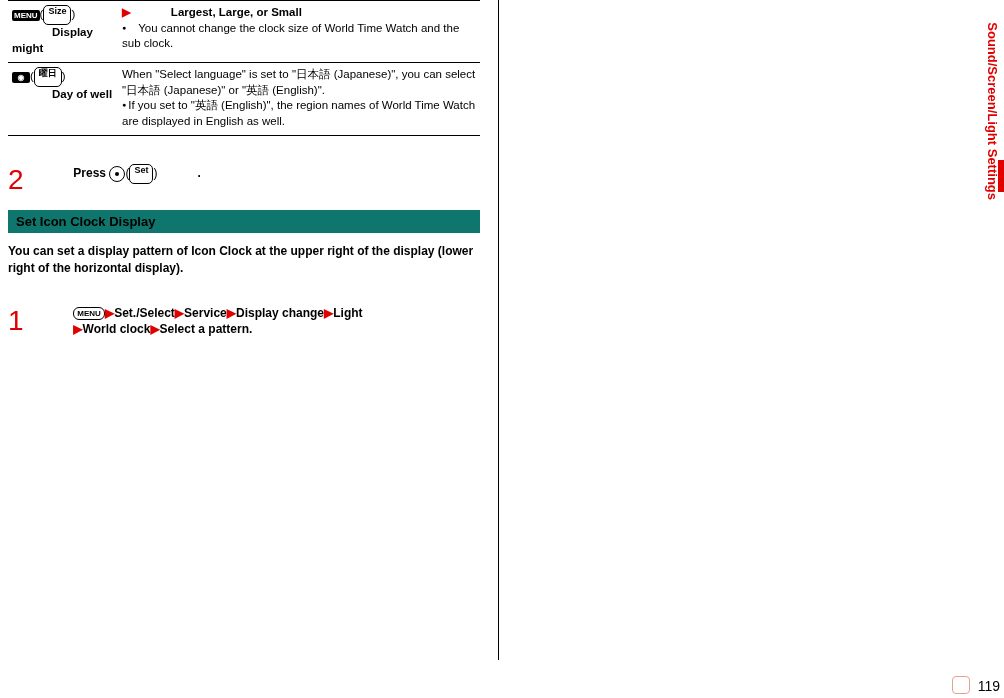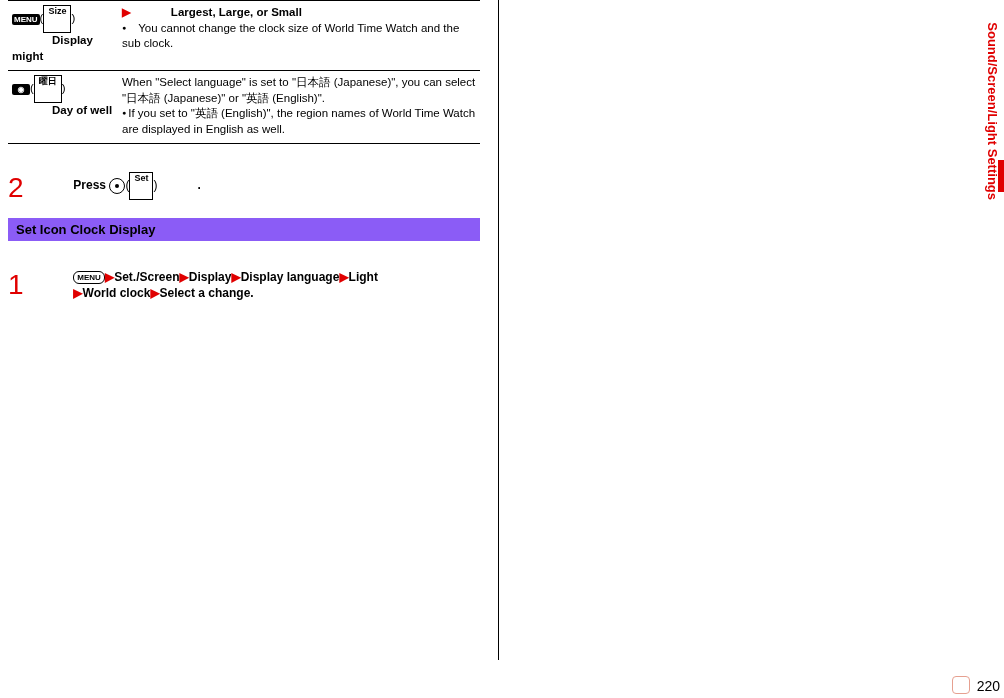--- a/index.html
+++ b/index.html
@@ -46,25 +46,25 @@
     padding: 0 2px;
     line-height: 11px;
     height: 11px;
     vertical-align: middle;
     min-width: 18px;
     text-align: center;
   }
   .ui-btn {
     display: inline-block;
     border: 1px solid #000;
-    border-radius: 0;
+    border-radius: 5px;
     font-size: 9px;
     padding: 0 4px;
     line-height: 11px;
-    height: 28px;
+    height: 20px;
     vertical-align: middle;
     font-weight: bold;
   }
   .bold { font-weight: bold; padding-left: 40px; }
   .dot-bullet::before { content: "● "; font-size: 7px; vertical-align: 2px; }
   .indent { padding-left: 10px; display: block; }
   .step-row { margin-top: 28px; }
   .step-num {
     font-family: Arial, sans-serif;
     font-size: 28px;
@@ -87,21 +87,21 @@
     border: 1.5px solid #000;
     border-radius: 50%;
     vertical-align: middle;
     position: relative;
   }
   .circle-btn .dot {
     position: absolute; width: 4px; height: 4px; background: #000; border-radius: 50%;
     left: 50%; top: 50%; transform: translate(-50%,-50%);
   }
   .section-header {
-    background: #8b5cf6;
+    background: #0f766e;
     padding: 4px 8px;
     font-weight: bold;
     font-size: 13px;
     margin-top: 14px;
   }
   .intro-bold {
     font-weight: bold;
     font-size: 12px;
     line-height: 1.4;
     margin-top: 10px;
@@ -190,33 +190,34 @@
     <span class="step-num">2</span>
     <span class="step-body">
       <span class="bold">Press</span>
       <span class="circle-btn"><span class="dot"></span></span>(<span class="ui-btn">Set</span>)<span class="bold">.</span>
       <br>
     </span>
   </div>
 
   <div class="section-header">Set Icon Clock Display</div>
 
+  <div class="intro-bold">You can set a display pattern of Icon Clock at the upper right of the display (lower right of the horizontal display).</div>
 
   <div class="step-row">
     <span class="step-num">1</span>
     <span class="step-body bold">
-      <span class="menu-key">MENU</span><span class="nav-arrow">▶</span><span>Set./Screen</span><span class="nav-arrow">▶</span><span>Display</span><span class="nav-arrow">▶</span><span>Display language</span><span class="nav-arrow">▶</span><span>Light</span>
+      <span class="menu-key">MENU</span><span class="nav-arrow">▶</span><span>Set./Select</span><span class="nav-arrow">▶</span><span>Service</span><span class="nav-arrow">▶</span><span>Display change</span><span class="nav-arrow">▶</span><span>Light</span>
       <br>
-      <span class="nav-arrow">▶</span><span>World clock</span><span class="nav-arrow">▶</span><span>Select a change.</span>
+      <span class="nav-arrow">▶</span><span>World clock</span><span class="nav-arrow">▶</span><span>Select a pattern.</span>
     </span>
   </div>
 
 </div>
 
 <div class="vertical-divider"></div>
 
 <div class="side-tab">
   <div class="red-band"></div>
   <div class="vtext">Sound/Screen/Light Settings</div>
 </div>
 
 <div class="page-bubble"></div>
-<div class="page-number">220</div>
+<div class="page-number">119</div>
 
 </body></html>

